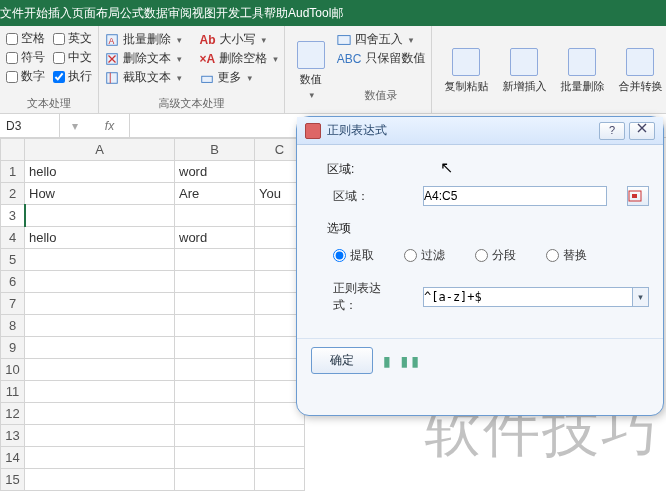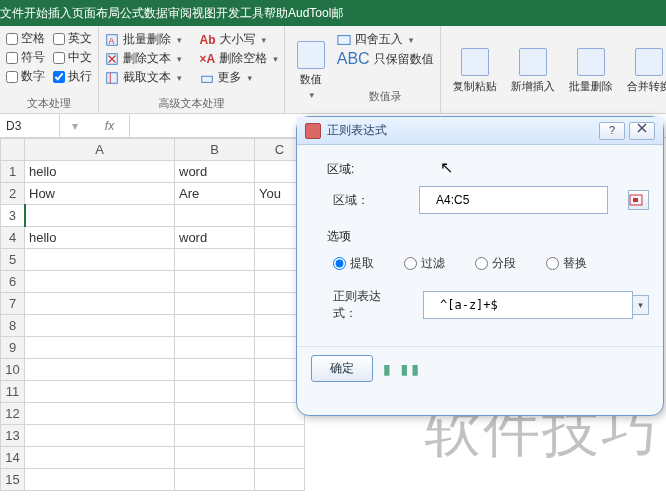--- a/index.html
+++ b/index.html
@@ -33,21 +33,21 @@
 
 .dialog{position:absolute;left:296px;top:116px;width:368px;height:300px;background:#f4f7fb;border:1px solid #6b9bd1;border-radius:13px;box-shadow:2px 2px 8px rgba(0,0,0,.25)}
 .dlg-title{height:28px;background:linear-gradient(#eaf3ff,#d6e6fb);border-bottom:1px solid #b8cde8;display:flex;align-items:center;padding:0 8px;color:#2b4a6f;font-size:12px}
 .dlg-title .ico{width:16px;height:16px;background:#d66;border:1px solid #a44;margin-right:6px;border-radius:2px}
 .dlg-title .sp{flex:1}
 .dlg-btn{width:26px;height:18px;border:1px solid #9ab5d4;background:linear-gradient(#fefefe,#e4ecf7);margin-left:4px;border-radius:2px;text-align:center;line-height:15px;color:#446;font-size:11px}
 .dlg-body{padding:10px 14px;color:#333;font-size:12px}
 .section-lbl{margin:6px 16px 8px;color:#222}
 .field-row{display:flex;align-items:center;gap:20px;margin:6px 0 14px;padding-left:22px}
 .field-row label{width:70px}
-.txt{flex:1;border:1px solid #9ab5d4;height:28px;padding:0 16px;background:#fff;font-size:12px}
+.txt{flex:1;border:1px solid #9ab5d4;height:20px;padding:0 0;background:#fff;font-size:12px}
 .ref-btn{width:22px;height:20px;border:1px solid #9ab5d4;background:linear-gradient(#fefefe,#e4ecf7)}
 .radios{display:flex;gap:30px;padding-left:22px;margin:10px 0 16px}
 .radio{display:flex;align-items:center;gap:4px}
 .btn-row{padding:8px 14px;border-top:1px solid #d7e3f2;display:flex;align-items:center;gap:10px}
 .ok-btn{border:1px solid #6b9bd1;background:linear-gradient(#fefefe,#e4ecf7);padding:4px 18px;border-radius:3px;font-size:12px;color:#234}
 .cursor{position:absolute;left:440px;top:158px;font-size:16px;color:#000;pointer-events:none}
 .combo{display:flex;align-items:center}
 .combo .txt{font-family:monospace}
 .combo .dd2{width:16px;height:20px;border:1px solid #9ab5d4;border-left:none;background:#eef3fa;text-align:center;line-height:18px;font-size:9px;color:#456}
 svg{display:block}
@@ -140,21 +140,21 @@
       </div>
     <div>
       <div class="vbtn">
           <svg class="icon-sq" viewBox="0 0 16 16">
             <rect x="1" y="3" width="14" height="10" fill="#e8f0fb" stroke="#3a77c2"></rect>
           </svg>
           <span>四舍五入</span>
           <span class="dd">▾</span>
         </div>
       <div class="vbtn">
-          <span style="color:#3a77c2;font-size:16px">ABC</span> 
+          <span style="color:#3a77c2;font-size:12px">ABC</span> 
           <span>只保留数值</span>
         </div>
       <div class="group-label" style="margin-top:18px">数值录</div>
     </div>
   </div>
   <div class="group" style="flex-direction:row;gap:2px">
     <div class="big-btn">
         <div class="big-ico"></div>
         <span>复制粘贴</span>
       </div>

